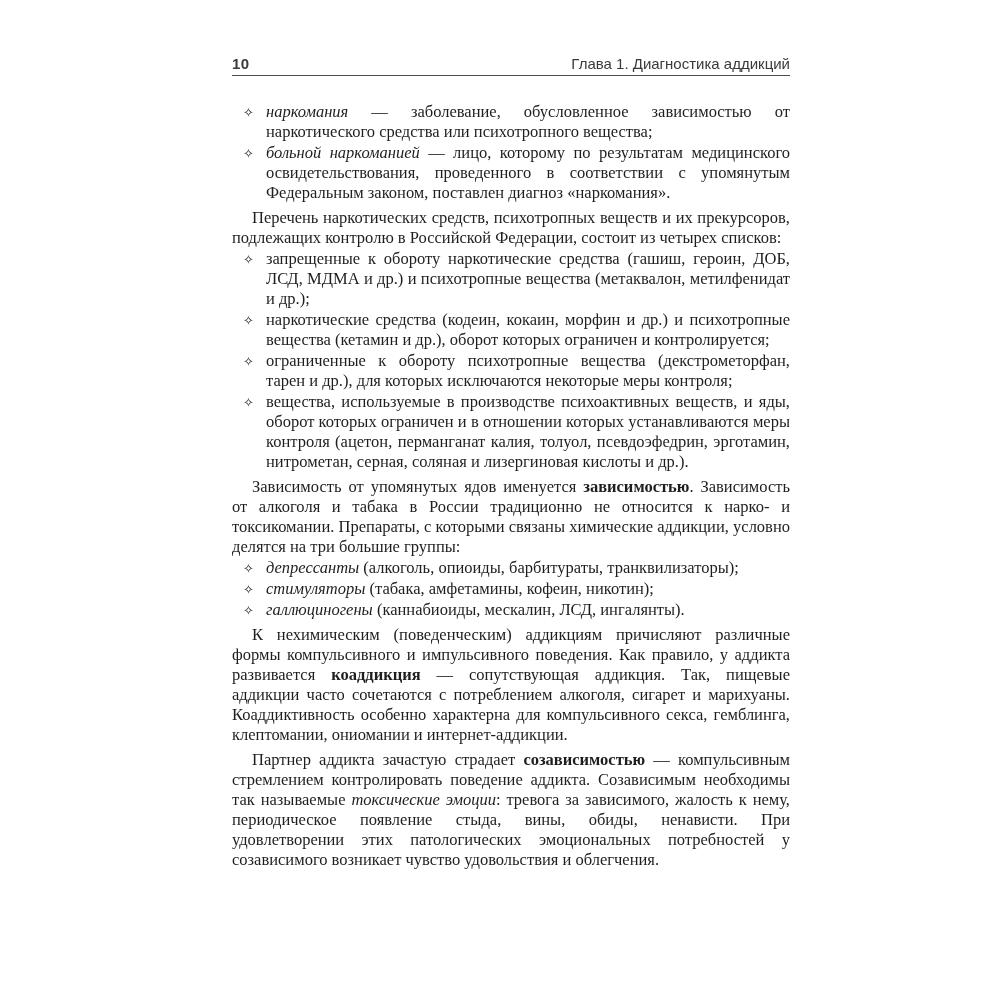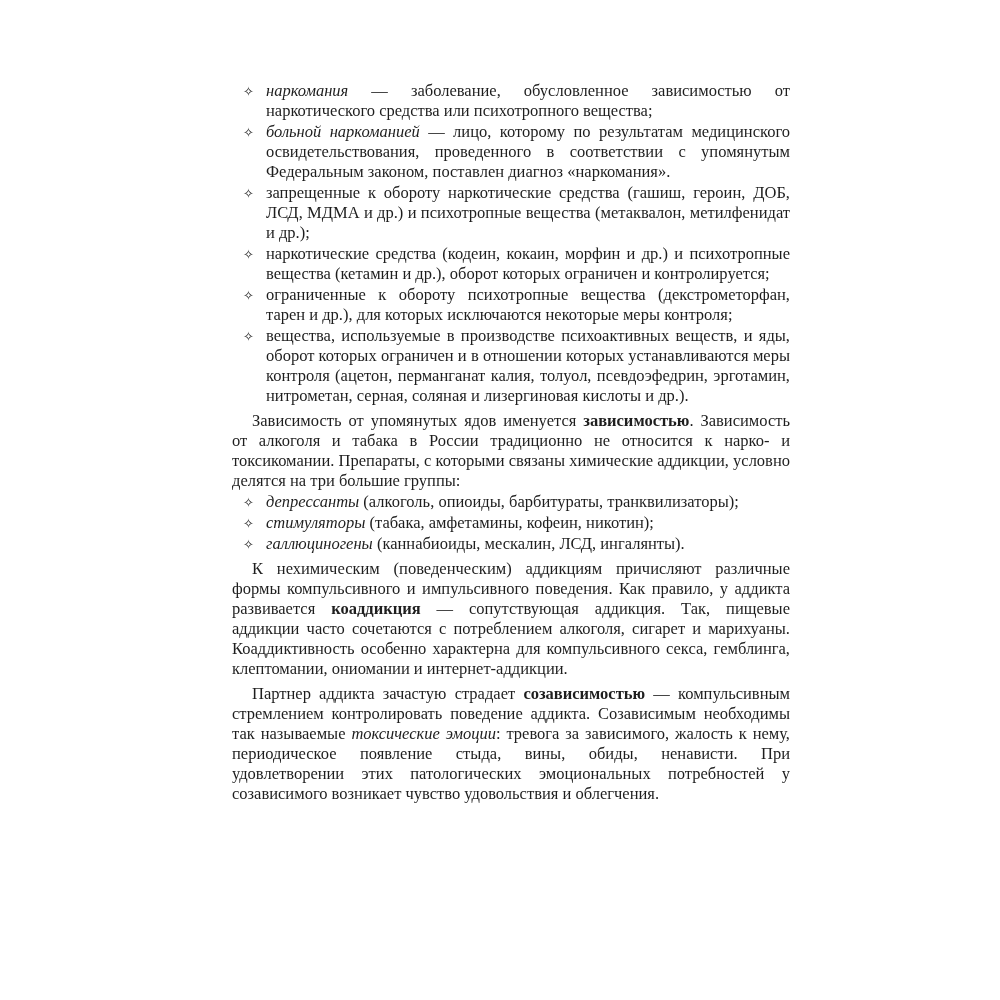--- a/index.html
+++ b/index.html
@@ -66,23 +66,28 @@
     font-size: 13px;
     color: #2a2a2a;
   }
   .block b { font-weight: bold; }
   .block i { }
 </style>
 </head>
 <body>
 
 <div class="page">
+  <div class="running-header">
+    <span class="page-number">10</span>
+    <span class="chapter-title">Глава 1. Диагностика аддикций</span>
+  </div>
   <div class="text-column">
       <div class="block bullet"><span class="marker">✧</span><i>наркомания</i><span> — заболевание, обусловленное зависимостью от наркотического средства или психотропного вещества;</span></div>
       <div class="block bullet"><span class="marker">✧</span><i>больной наркоманией</i><span> — лицо, которому по результатам медицинского освидетельствования, проведенного в соответствии с упомянутым Федеральным законом, поставлен диагноз «наркомания».</span></div>
+      <div class="block paragraph"><span>Перечень наркотических средств, психотропных веществ и их прекурсоров, подлежащих контролю в Российской Федерации, состоит из четырех списков:</span></div>
       <div class="block bullet"><span class="marker">✧</span><span>запрещенные к обороту наркотические средства (гашиш, героин, ДОБ, ЛСД, МДМА и др.) и психотропные вещества (метаквалон, метилфенидат и др.);</span></div>
       <div class="block bullet"><span class="marker">✧</span><span>наркотические средства (кодеин, кокаин, морфин и др.) и психотропные вещества (кетамин и др.), оборот которых ограничен и контролируется;</span></div>
       <div class="block bullet"><span class="marker">✧</span><span>ограниченные к обороту психотропные вещества (декстрометорфан, тарен и др.), для которых исключаются некоторые меры контроля;</span></div>
       <div class="block bullet"><span class="marker">✧</span><span>вещества, используемые в производстве психоактивных веществ, и яды, оборот которых ограничен и в отношении которых устанавливаются меры контроля (ацетон, перманганат калия, толуол, псевдоэфедрин, эрготамин, нитрометан, серная, соляная и лизергиновая кислоты и др.).</span></div>
       <div class="block paragraph"><span>Зависимость от упомянутых ядов именуется </span><b>зависимостью</b><span>. Зависимость от алкоголя и табака в России традиционно не относится к нарко- и токсикомании. Препараты, с которыми связаны химические аддикции, условно делятся на три большие группы:</span></div>
       <div class="block bullet"><span class="marker">✧</span><i>депрессанты</i><span> (алкоголь, опиоиды, барбитураты, транквилизаторы);</span></div>
       <div class="block bullet"><span class="marker">✧</span><i>стимуляторы</i><span> (табака, амфетамины, кофеин, никотин);</span></div>
       <div class="block bullet"><span class="marker">✧</span><i>галлюциногены</i><span> (каннабиоиды, мескалин, ЛСД, ингалянты).</span></div>
       <div class="block paragraph"><span>К нехимическим (поведенческим) аддикциям причисляют различные формы компульсивного и импульсивного поведения. Как правило, у аддикта развивается </span><b>коаддикция</b><span> — сопутствующая аддикция. Так, пищевые аддикции часто сочетаются с потреблением алкоголя, сигарет и марихуаны. Коаддиктивность особенно характерна для компульсивного секса, гемблинга, клептомании, ониомании и интернет-аддикции.</span></div>
       <div class="block paragraph"><span>Партнер аддикта зачастую страдает </span><b>созависимостью</b><span> — компульсивным стремлением контролировать поведение аддикта. Созависимым необходимы так называемые </span><i>токсические эмоции</i><span>: тревога за зависимого, жалость к нему, периодическое появление стыда, вины, обиды, ненависти. При удовлетворении этих патологических эмоциональных потребностей у созависимого возникает чувство удовольствия и облегчения.</span></div>

